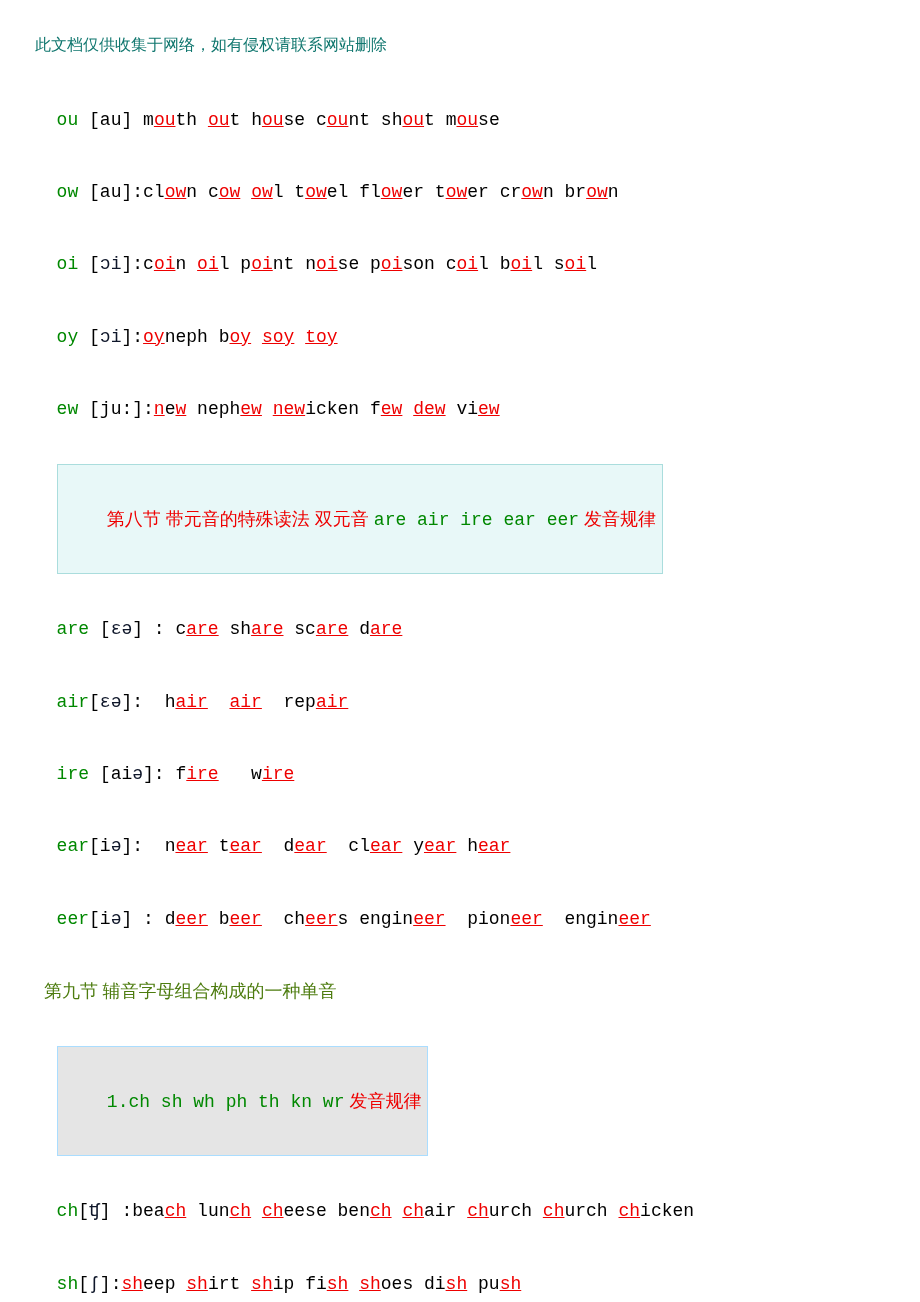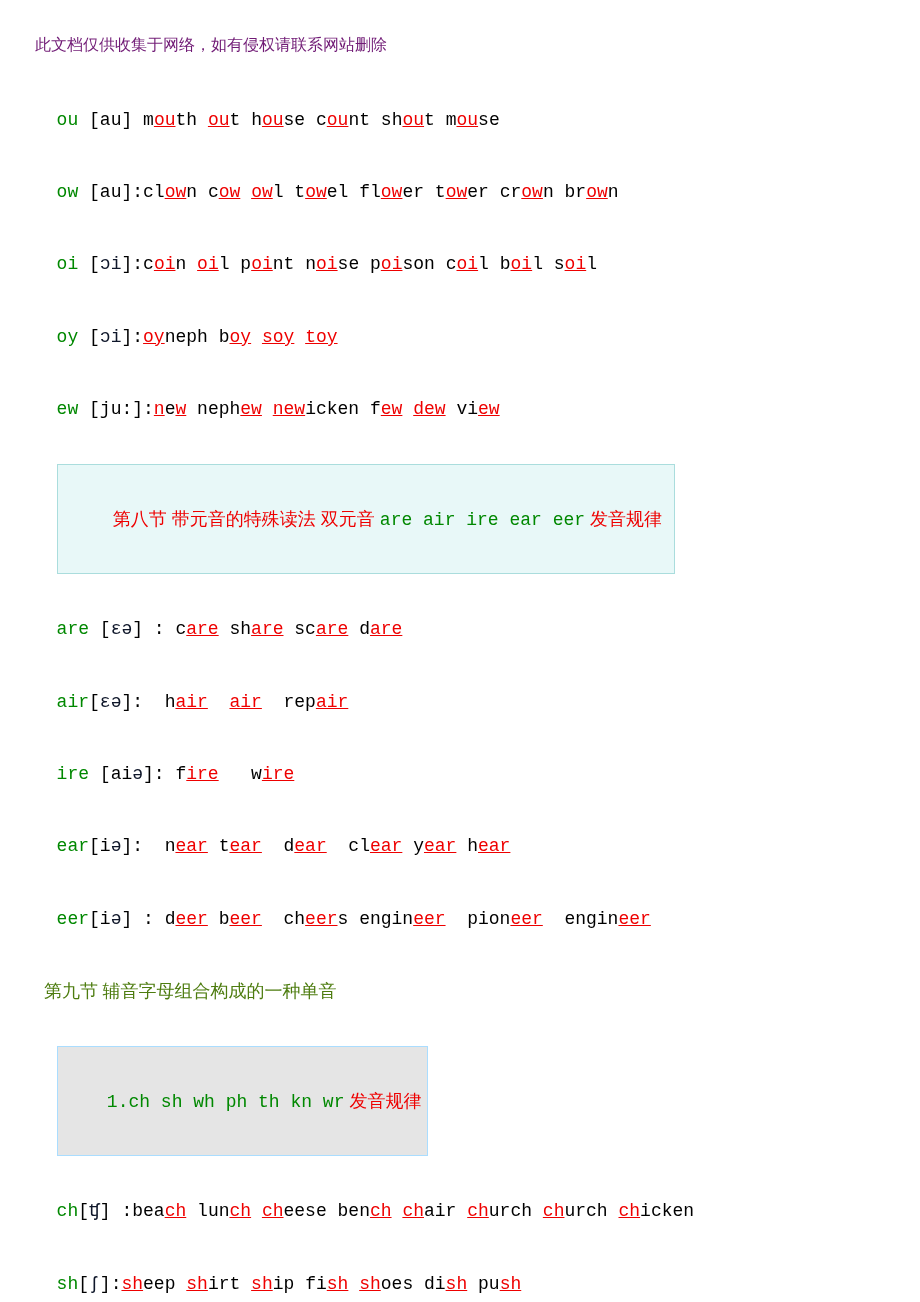--- a/index.html
+++ b/index.html
@@ -14,36 +14,36 @@
     .line {
       margin-bottom: 4px;
       white-space: pre-wrap;
     }
     .red { color: #e00; }
     .green { color: #080; }
     .blue { color: #0f172a; }
     .highlight-section {
       background: #e8f8f8;
       border: 1px solid #aadddd;
-      padding: 2px 12px;
+      padding: 2px 6px;
       display: inline-block;
     }
     .highlight-section2 {
       background: #e5e5e5;
       border: 1px solid #aaddff;
       padding: 2px 6px;
       display: inline-block;
     }
     u { text-decoration: underline; }
     .zh { font-family: SimSun, 'Microsoft YaHei', sans-serif; }
   </style>
 </head>
 <body>
 
-<div class="line zh" style="color:#701a75; font-family: SimSun,'Microsoft YaHei',sans-serif; font-size:16px; margin-bottom:8px;">此文档仅供收集于网络，如有侵权请联系网站删除</div>
+<div class="line zh" style="color:#0f766e; font-family: SimSun,'Microsoft YaHei',sans-serif; font-size:16px; margin-bottom:8px;">此文档仅供收集于网络，如有侵权请联系网站删除</div>
 
 <div class="line">
   <span class="green">ou</span> <span>[au]</span> <span>m</span><u class="red">ou</u><span>th</span> <u class="red">ou</u><span>t</span> <span>h</span><u class="red">ou</u><span>se</span> <span>c</span><u class="red">ou</u><span>nt</span> <span>sh</span><u class="red">ou</u><span>t</span> <span>m</span><u class="red">ou</u><span>se</span>
 </div>
 
 <div class="line">
   <span class="green">ow</span> <span>[au]:cl</span><u class="red">ow</u><span>n</span> <span>c</span><u class="red">ow</u> <u class="red">ow</u><span>l</span> <span>t</span><u class="red">ow</u><span>el</span> <span>fl</span><u class="red">ow</u><span>er</span> <span>t</span><u class="red">ow</u><span>er</span> <span>cr</span><u class="red">ow</u><span>n</span> <span>br</span><u class="red">ow</u><span>n</span>
 </div>
 
 <div class="line">

